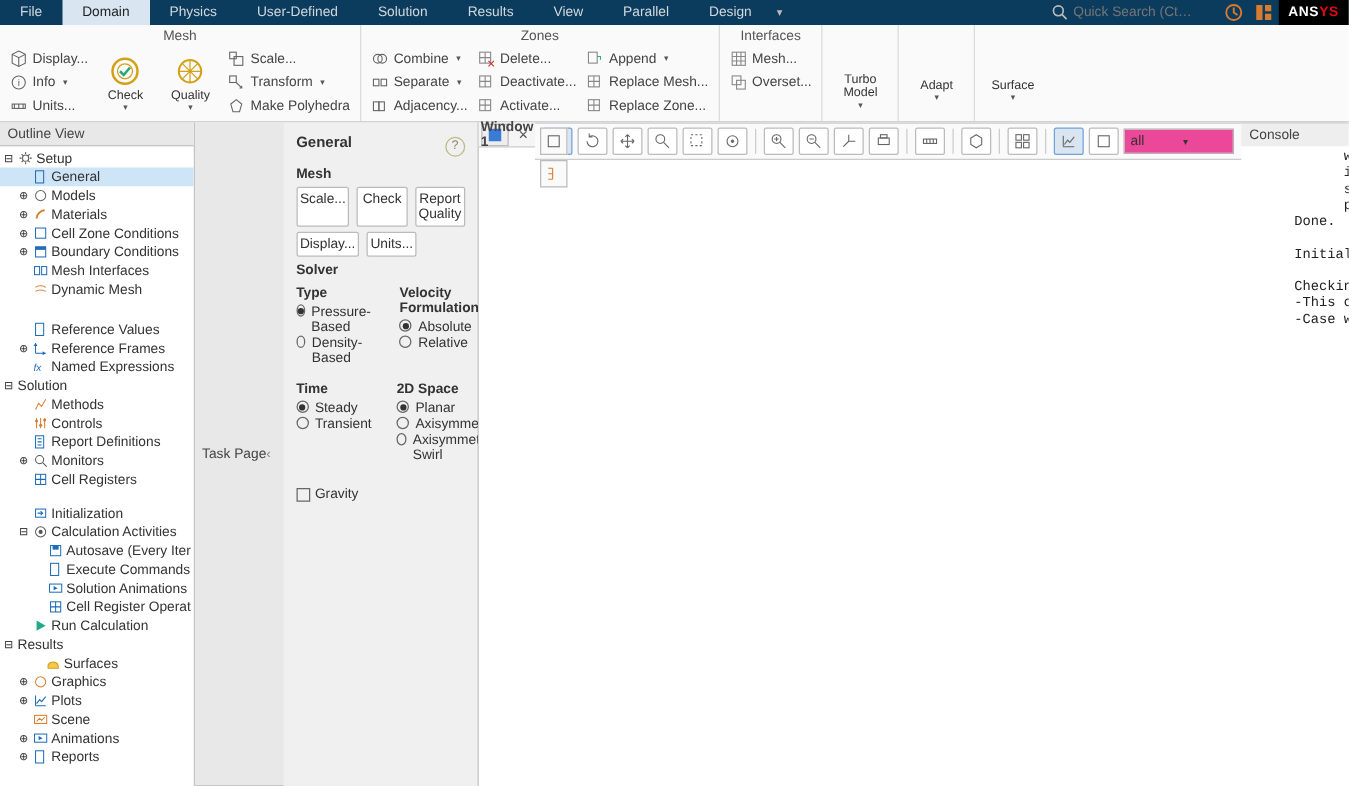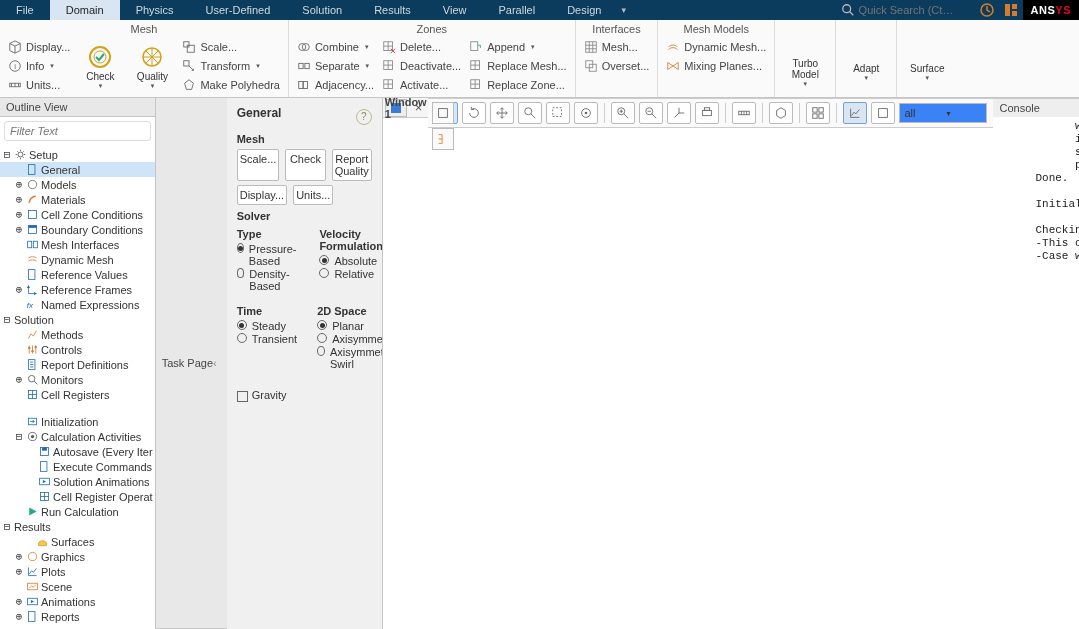--- a/index.html
+++ b/index.html
@@ -62,21 +62,21 @@
 .winbar .wtab .sq { width:10px; height:10px; background:#3a7bd5;}
 .winbar .wtitle { position:absolute; left:50%; transform:translateX(-50%); font-size:11px; font-weight:bold; color:#444;}
 .winbar .wclose { margin-left:auto; padding:0 6px; cursor:pointer; color:#555; font-size:13px;}
 .canvas { flex:1; background:#fff; position:relative;}
 .sidebar-tools { position:absolute; left:4px; top:4px; display:flex; flex-direction:column; gap:4px;}
 .stool { width:22px; height:22px; border:1px solid #bbb; background:#fafafa; display:flex; align-items:center; justify-content:center; cursor:pointer;}
 .gtoolbar { height:30px; border-top:1px solid #ccc; border-bottom:1px solid #ccc; display:flex; align-items:center; gap:4px; padding:0 6px; background:#fafafa;}
 .gtoolbar .tb { width:24px; height:22px; border:1px solid #bbb; border-radius:2px; background:#fff; display:flex; align-items:center; justify-content:center; cursor:pointer;}
 .gtoolbar .tb.active { background:#d9e6f2; border-color:#6fa3d9;}
 .gtoolbar .sep { width:1px; height:20px; background:#ccc; margin:0 2px;}
-.gtoolbar .combo { margin-left:auto; display:flex; align-items:center; border:1px solid #bbb; background:#3b82f6; height:20px; padding:0 4px;}
+.gtoolbar .combo { margin-left:auto; display:flex; align-items:center; border:1px solid #bbb; background:#ec4899; height:20px; padding:0 4px;}
 .gtoolbar .combo span { min-width:36px;}
 .console { height:194px; display:flex; flex-direction:column; border-top:1px solid #ccc;}
 .console .chd { background:#eee; padding:2px 6px; font-size:11px; color:#444; display:flex; align-items:center;}
 .chd .cicons { margin-left:auto; display:flex; gap:3px;}
 .chd .ci { width:14px; height:14px; border:1px solid #aaa; border-radius:2px;}
 .chd .ci.warn { background:#fff2cc;}
 .chd .ci.err { background:#f2c97d; border-radius:50%;}
 .console pre { flex:1; font-family: "Courier New", monospace; font-size:11px; padding:3px 6px; color:#222; overflow:auto; line-height:13px; white-space:pre;margin-left:36px;}
 svg { display:block; }
 </style>
@@ -279,40 +279,20 @@
             <svg class="ic" viewBox="0 0 16 16">
               <rect x="2" y="2" width="8" height="8" fill="none" stroke="#888"></rect>
               <rect x="6" y="6" width="8" height="8" fill="none" stroke="#888"></rect>
             </svg>
             <span>Overset...</span>
           </div>
       </div>
     </div>
   </div>
 
-  <div class="group">
-    <div class="ghead">Mesh Models</div>
-    <div class="gbody">
-      <div class="col">
-        <div class="sm">
-            <svg class="ic" viewBox="0 0 16 16">
-              <path d="M3 8c2-3 8-3 10 0" stroke="#d97b2e" fill="none"></path>
-              <path d="M3 11c2-3 8-3 10 0" stroke="#d97b2e" fill="none"></path>
-            </svg>
-            <span>Dynamic Mesh...</span>
-          </div>
-        <div class="sm">
-            <svg class="ic" viewBox="0 0 16 16">
-              <path d="M2 4l6 4-6 4zM14 4l-6 4 6 4z" fill="none" stroke="#d97b2e"></path>
-            </svg>
-            <span>Mixing Planes...</span>
-          </div>
-      </div>
-    </div>
-  </div>
 
   <div class="group">
       <div class="ghead"></div>
       <div class="gbody">
     <div class="bigbtn">
           <div class="lbl" style="margin-top:10px;">Turbo Model</div>
           <span class="dd">▾</span>
         </div>
   </div>
     </div>
@@ -333,21 +313,20 @@
           <span class="dd">▾</span>
         </div>
   </div>
     </div>
 </div>
 
 <div class="main">
 
   <div class="outline">
     <div class="panehd">Outline View</div>
-    <div class="filter"><input placeholder="Filter Text" style=""></div>
     <div class="tree">
       <div class="node">
           <span class="exp">⊟</span>
           <svg class="nic" viewBox="0 0 16 16">
             <circle cx="8" cy="8" r="3" fill="none" stroke="#555"></circle>
             <path d="M8 2v2M8 12v2M2 8h2M12 8h2M4 4l1.5 1.5M12 12l-1.5-1.5M12 4l-1.5 1.5M4 12l1.5-1.5" stroke="#555"></path>
           </svg>
           <span>Setup</span>
         </div>
       <div class="node sel" style="padding-left:26px;">
@@ -391,21 +370,21 @@
             <rect x="9" y="4" width="5" height="8" fill="none" stroke="#1e6bb8"></rect>
           </svg>
           <span>Mesh Interfaces</span>
         </div>
       <div class="node" style="padding-left:26px;">
           <svg class="nic" viewBox="0 0 16 16">
             <path d="M3 6c2-2 8-2 10 0M3 10c2-2 8-2 10 0" stroke="#d97b2e" fill="none"></path>
           </svg>
           <span>Dynamic Mesh</span>
         </div>
-      <div class="node" style="padding-left:26px;">
+      <div class="node" style="padding-left:26px;margin-top:17px;">
           <svg class="nic" viewBox="0 0 16 16">
             <rect x="3" y="2" width="8" height="12" fill="none" stroke="#1e6bb8"></rect>
           </svg>
           <span>Reference Values</span>
         </div>
       <div class="node" style="padding-left:14px;">
           <span class="exp">⊕</span>
           <svg class="nic" viewBox="0 0 16 16">
             <path d="M3 13V3M3 13h10" stroke="#1e6bb8" fill="none"></path>
             <path d="M3 3l-2 3h4zM13 13l-3-2v4z" fill="#1e6bb8"></path>

